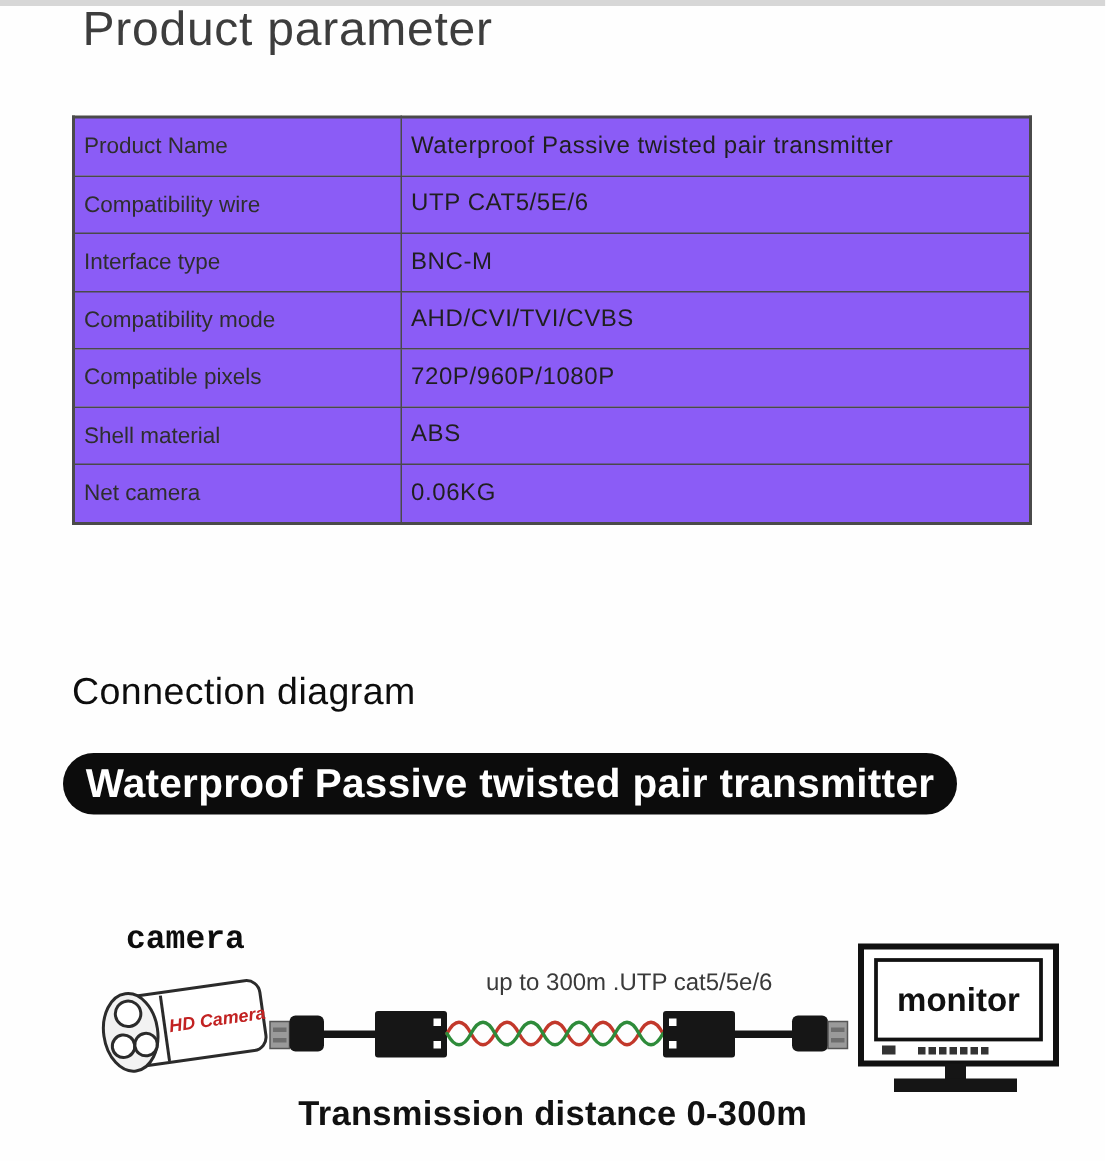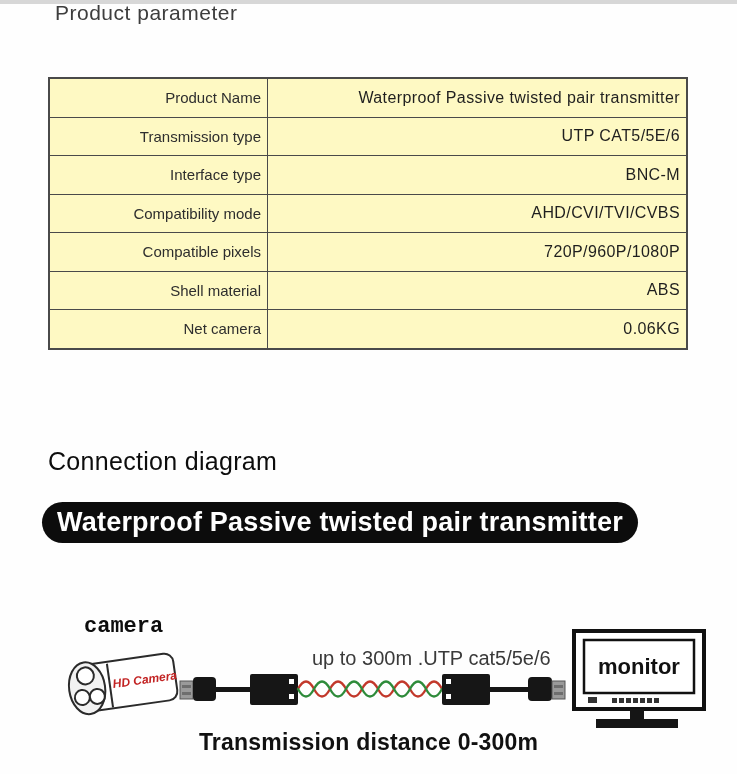--- a/index.html
+++ b/index.html
@@ -3,50 +3,50 @@
 <meta charset="utf-8">
 <style>
   html,body{margin:0;padding:0;background:#fff;}
   .page{
     position:relative;width:737px;height:774px;overflow:hidden;
     background:#fefefe;font-family:"Liberation Sans",sans-serif;color:#2d2d2d;
   }
   .top-strip{position:absolute;left:0;top:0;width:737px;height:4px;background:#d7d7d7;}
   .page-title{
     position:absolute;left:55px;top:1px;margin:0;
-    font-size:21px;font-weight:400;color:#3d3d3d;letter-spacing:0.5px;
+    font-size:32px;font-weight:400;color:#3d3d3d;letter-spacing:0.5px;
   }
   table.spec{
     position:absolute;left:48px;top:77px;width:640px;
     border-collapse:collapse;table-layout:fixed;
     border:2px solid #4a4a4a;
   }
   table.spec td{
     border:1.5px solid #4a4a4a;height:37.5px;padding:0 6px;
-    text-align:right;vertical-align:middle;background:#fef9c3;
+    text-align:left;vertical-align:middle;background:#8b5cf6;
   }
   td.lbl{width:205px;font-size:15px;color:#2e2e2e;}
   td.val{font-size:16px;color:#1f1f1f;letter-spacing:0.4px;}
   .section-title{
     position:absolute;left:48px;top:447px;margin:0;
     font-size:25px;font-weight:400;color:#0d0d0d;letter-spacing:0.3px;
   }
   .banner{
     position:absolute;left:42px;top:502px;width:596px;height:41px;
     background:#0c0c0c;border-radius:22px;
     display:flex;align-items:center;justify-content:center;
     color:#fff;font-size:27px;font-weight:700;letter-spacing:0.2px;white-space:nowrap;
   }
   .camera-label{
     position:absolute;left:84px;top:614px;
     font-size:22px;font-weight:700;color:#0d0d0d;font-family:Liberation Mono, monospace;
   }
   .cable-note{
-    position:absolute;left:312px;top:647px;
-    font-size:20px;color:#3a3a3a;
+    position:absolute;left:324px;top:647px;
+    font-size:16px;color:#3a3a3a;
   }
   .camera-svg{position:absolute;left:56px;top:640px;}
   .link-svg{position:absolute;left:178px;top:668px;}
   .monitor-svg{position:absolute;left:568px;top:626px;}
   .caption{
     position:absolute;left:0;top:729px;width:737px;text-align:center;
     font-size:23px;font-weight:700;color:#111;letter-spacing:0.2px;
   }
 </style>
 </head>
@@ -57,21 +57,21 @@
 
   <h1 class="page-title">Product parameter</h1>
 
   <table class="spec">
     <tbody>
       <tr>
         <td class="lbl">Product Name</td>
         <td class="val">Waterproof Passive twisted pair transmitter</td>
       </tr>
       <tr>
-        <td class="lbl">Transmission type</td>
+        <td class="lbl">Compatibility wire</td>
         <td class="val">UTP CAT5/5E/6</td>
       </tr>
       <tr>
         <td class="lbl">Interface type</td>
         <td class="val">BNC-M</td>
       </tr>
       <tr>
         <td class="lbl">Compatibility mode</td>
         <td class="val">AHD/CVI/TVI/CVBS</td>
       </tr>

